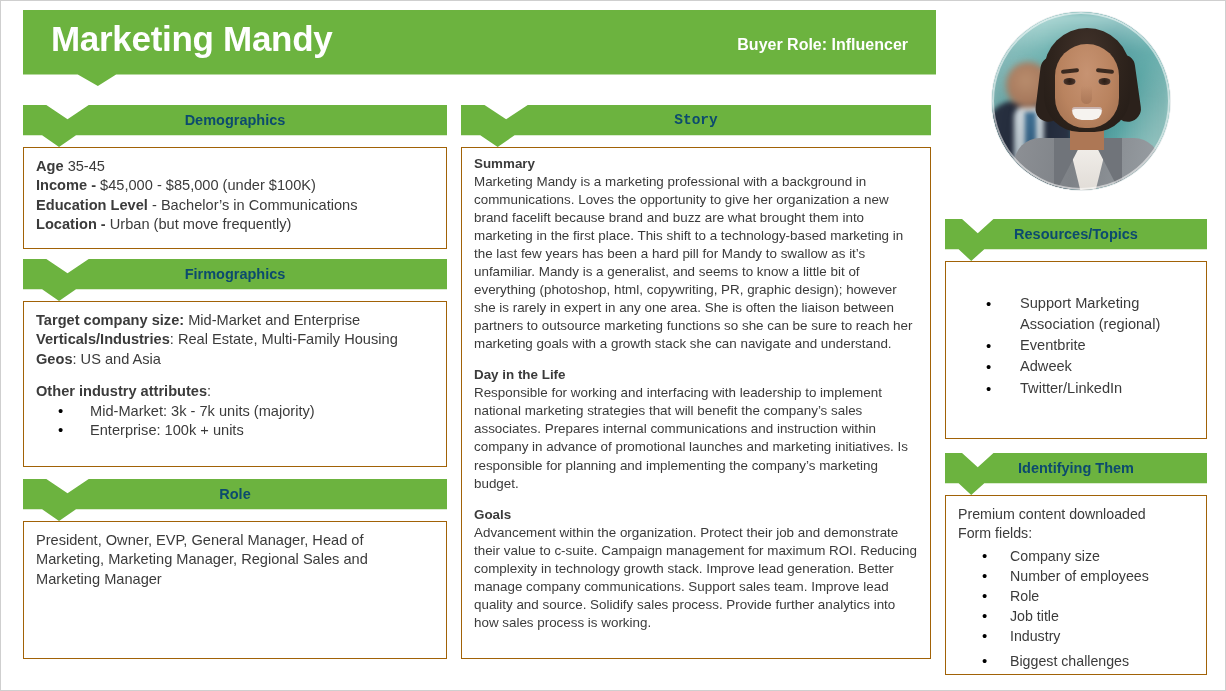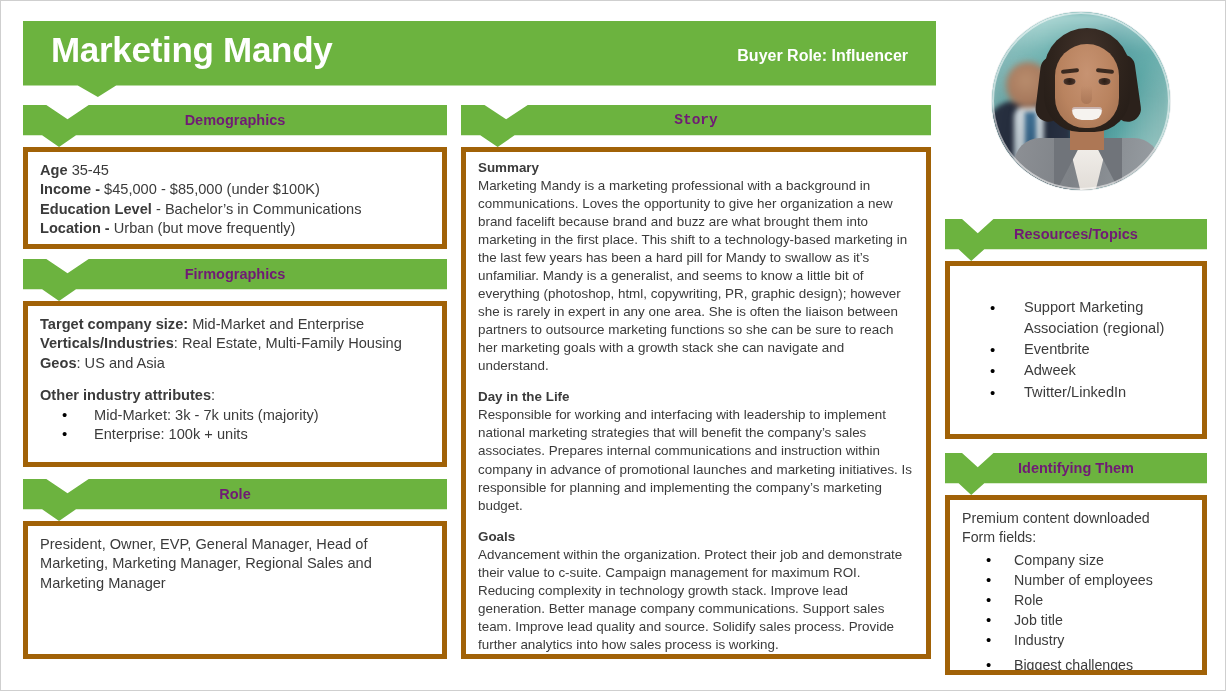--- a/index.html
+++ b/index.html
@@ -18,21 +18,21 @@
     height: 691px;
     background: #ffffff;
     border: 1px solid #cfcfcf;
     overflow: hidden;
   }
 
   
   .title-ribbon {
     position: absolute;
     left: 22px;
-    top: 20px;
+    top: 9px;
     width: 913px;
     height: 76px;
     background: #6cb33f;
     -webkit-clip-path: polygon(0 0, 100% 0, 100% 85%, 10.2% 85%, 8.2% 100%, 6.0% 85%, 0 85%);
     clip-path: polygon(0 0, 100% 0, 100% 85%, 10.2% 85%, 8.2% 100%, 6.0% 85%, 0 85%);
     display: flex;
     align-items: flex-start;
     justify-content: space-between;
   }
   .persona-name {
@@ -55,21 +55,21 @@
   
   .banner {
     position: absolute;
     background: #6cb33f;
     height: 42px;
     display: flex;
     align-items: flex-start;
     justify-content: center;
   }
   .banner-label {
-    color: #701a75;
+    color: #0c4a6e;
     font-size: 14.5px;
     font-weight: bold;
     line-height: 1;
     padding-top: 8px;
     white-space: nowrap;
     text-align: center;
   }
 
   
   .banner.w-narrow {
@@ -83,21 +83,21 @@
   }
   .banner.w-side {
     -webkit-clip-path: polygon(0 0, 6.5% 0, 12.5% 34%, 18.5% 0, 100% 0, 100% 72%, 15.0% 72%, 10.0% 100%, 5.2% 72%, 0 72%);
     clip-path: polygon(0 0, 6.5% 0, 12.5% 34%, 18.5% 0, 100% 0, 100% 72%, 15.0% 72%, 10.0% 100%, 5.2% 72%, 0 72%);
   }
 
   
   .panel {
     position: absolute;
     background: #ffffff;
-    border: 5px solid #a16207;
+    border: 1px solid #a16207;
     overflow: hidden;
   }
   .panel-inner {
     padding: 9px 12px 8px 12px;
     color: #3b3b3b;
     font-size: 14.6px;
     line-height: 1.33;
   }
   .panel-inner.story { font-size: 13.4px; line-height: 1.345; padding: 7px 11px 8px 12px; }
   .panel-inner.side  { font-size: 14.2px; line-height: 1.36; padding: 9px 10px 8px 12px; }

